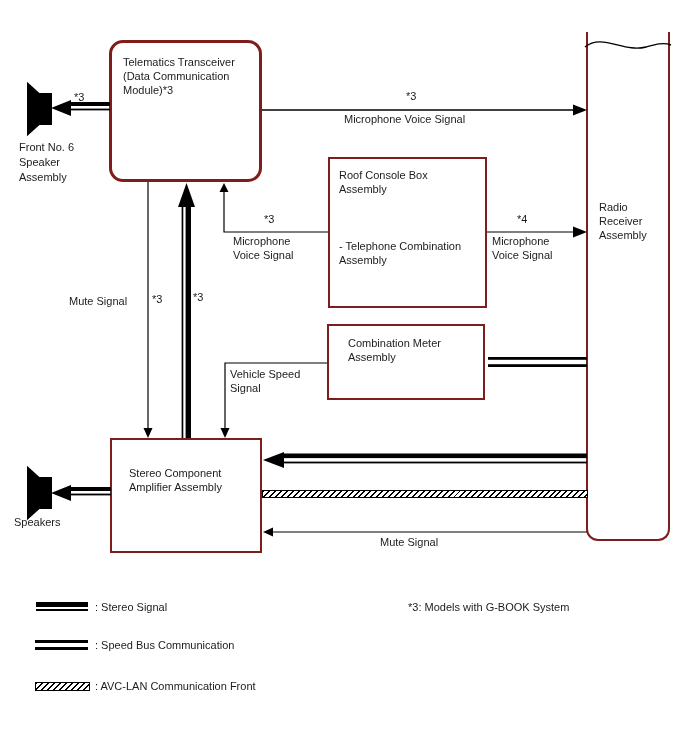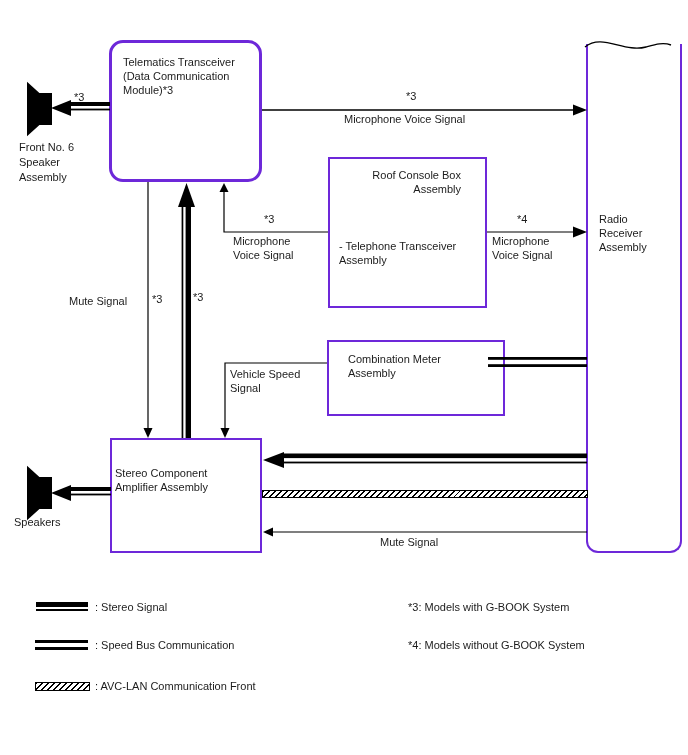--- a/index.html
+++ b/index.html
@@ -3,21 +3,21 @@
 <meta charset="utf-8">
 <style>
   html,body { margin:0; padding:0; background:#ffffff; }
   #canvas {
     position:relative; width:688px; height:755px; background:#ffffff;
     font-family:"Liberation Sans", sans-serif; color:#1c1c1c;
     overflow:hidden;
   }
   .box {
     position:absolute; box-sizing:border-box; background:#ffffff;
-    border:2px solid #6d28d9; font-size:11px; line-height:14px; color:#1c1c1c;
+    border:2px solid #7f1d1d; font-size:11px; line-height:14px; color:#1c1c1c;
   }
   .box-label { white-space:normal; }
   .lbl {
     position:absolute; font-size:11px; line-height:14px; color:#1c1c1c;
     white-space:pre-line;
   }
   .lbl.tall { line-height:15px; }
   #lines-layer { position:absolute; left:0; top:0; pointer-events:none; }
   #lines-layer polygon, #lines-layer rect { fill:#000; }
   #lines-layer line, #lines-layer polyline, #lines-layer path { stroke:#000; fill:none; }
@@ -39,33 +39,33 @@
 </head>
 <body>
 
 <div id="canvas">
 
   <div class="box" style="left:109px; top:40px; width:153px; height:142px; border-width:3px; border-radius:14px;">
     <div class="box-label" style="padding:12px 8px 0 11px;">Telematics Transceiver (Data Communication Module)*3</div>
   </div>
 
   <div class="box" style="left:328px; top:157px; width:159px; height:151px;">
-    <div class="box-label" style="padding:9px 24px 0 9px;text-align:right;">Roof Console Box Assembly</div>
-    <div class="box-label" style="position:absolute; left:9px; top:80px; right:20px;">- Telephone Transceiver Assembly</div>
+    <div class="box-label" style="padding:9px 16px 0 9px;">Roof Console Box Assembly</div>
+    <div class="box-label" style="position:absolute; left:9px; top:80px; right:20px;">- Telephone Combination Assembly</div>
   </div>
 
-  <div class="box" style="left:327px; top:324px; width:178px; height:76px;margin-top:16px;">
+  <div class="box" style="left:327px; top:324px; width:158px; height:76px;">
     <div class="box-label" style="padding:10px 30px 0 19px;">Combination Meter Assembly</div>
   </div>
 
   <div class="box" style="left:110px; top:438px; width:152px; height:115px;">
-    <div class="box-label" style="padding:26px 24px 0 3px;">Stereo Component Amplifier Assembly</div>
+    <div class="box-label" style="padding:26px 24px 0 17px;">Stereo Component Amplifier Assembly</div>
   </div>
 
-  <div class="box" style="left:586px; top:44px; width:96px; height:509px; border-top:none; border-radius:0 0 12px 12px;">
+  <div class="box" style="left:586px; top:32px; width:84px; height:509px; border-top:none; border-radius:0 0 12px 12px;">
     <div class="box-label" style="padding:168px 8px 0 11px;">Radio Receiver Assembly</div>
   </div>
 
   <div class="hatch-bar" style="left:262px; top:490px; width:324px; height:6px;"></div>
 
   <svg id="lines-layer" width="688" height="755" viewBox="0 0 688 755">
 
     <path d="M585,47 C602,33 624,53 646,47 C655,44.5 663,42 671,45" stroke-width="1.4"></path>
 
     <g>
@@ -169,15 +169,14 @@
     <div class="lbl" style="left:95px; top:600px;">: Stereo Signal</div>
 
     <div class="sym-bus" style="left:35px; top:640px;"></div>
     <div class="lbl" style="left:95px; top:638px;">: Speed Bus Communication</div>
 
     <div class="hatch-bar sym-avc" style="left:35px; top:682px;"></div>
     <div class="lbl" style="left:95px; top:679px;">: AVC-LAN Communication Front</div>
   </div>
 
   <div class="lbl" style="left:408px; top:600px;">*3: Models with G-BOOK System</div>
-  <div class="lbl" style="left:408px; top:638px;">*4: Models without G-BOOK System</div>
 
 </div>
 
 </body></html>

